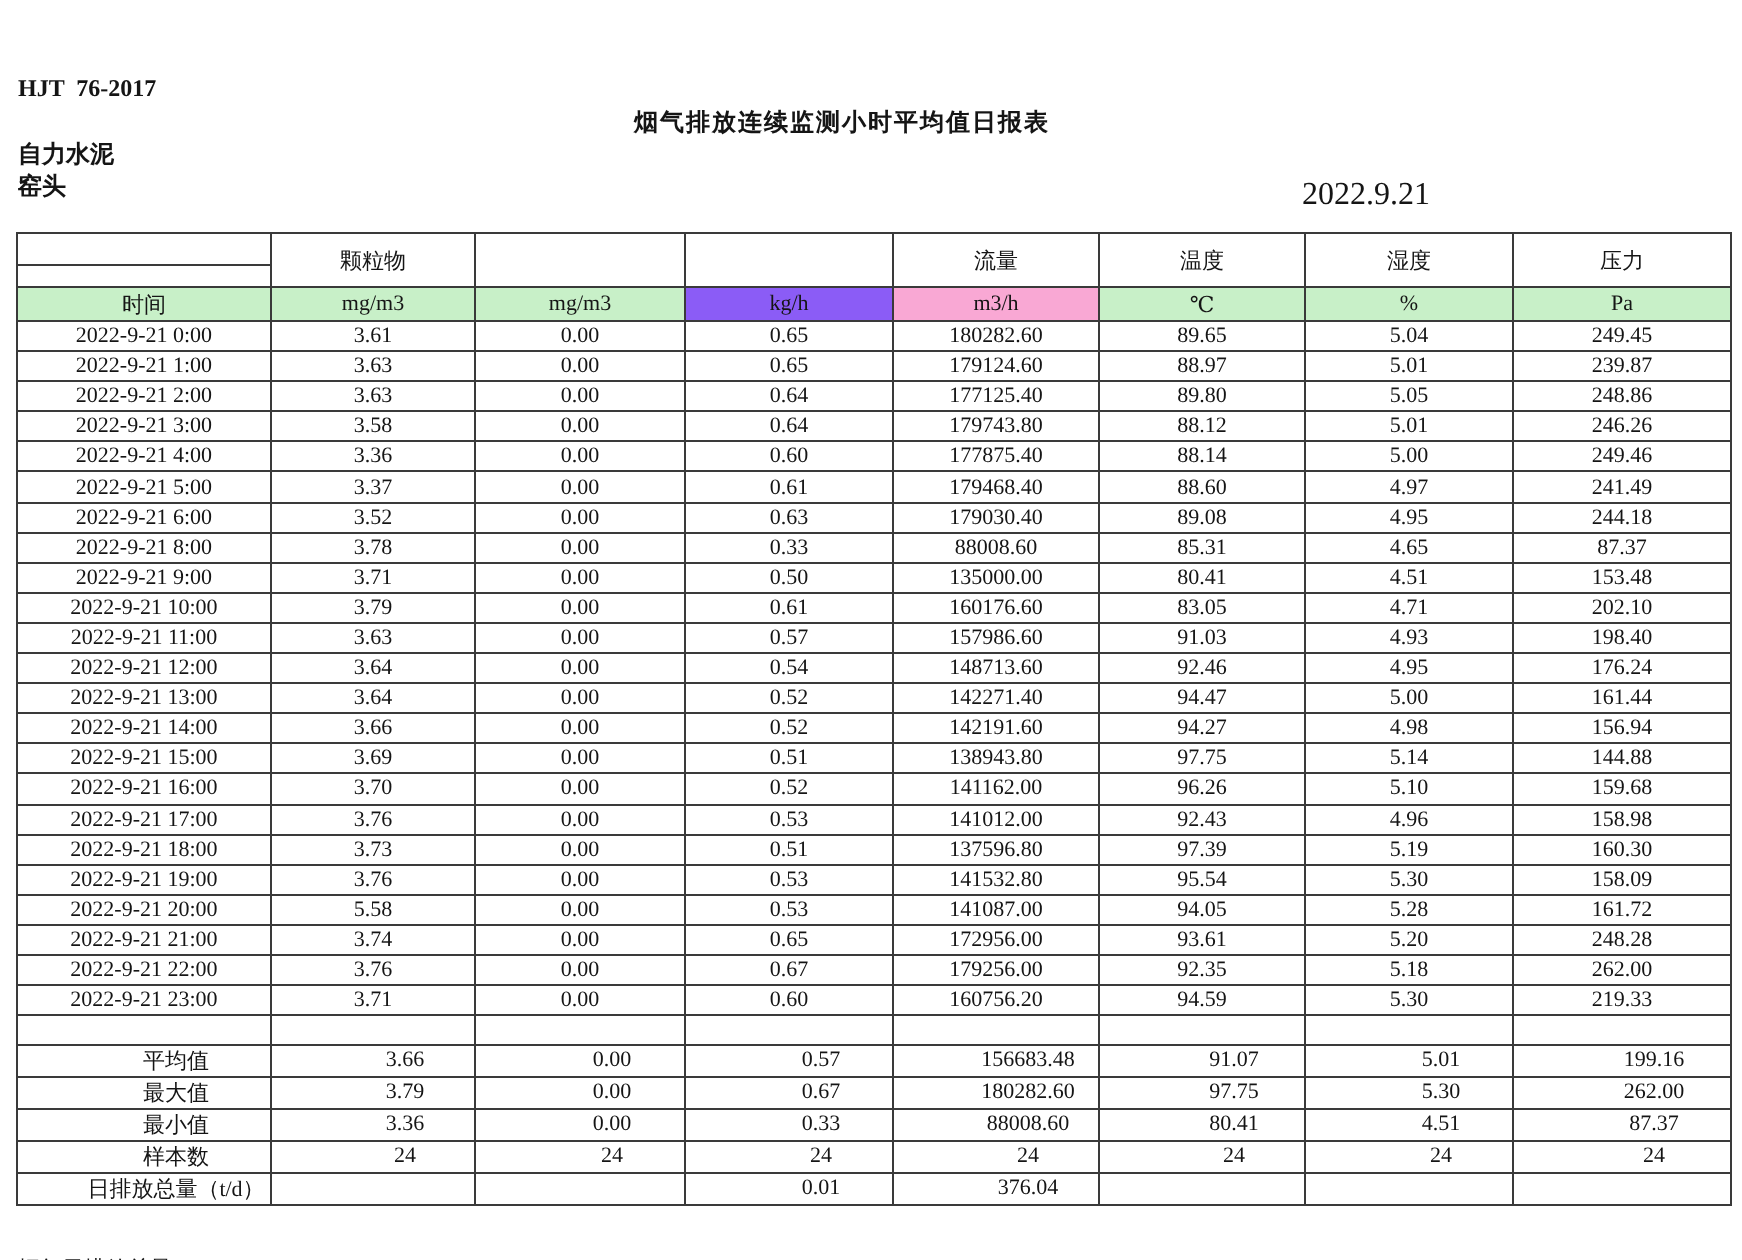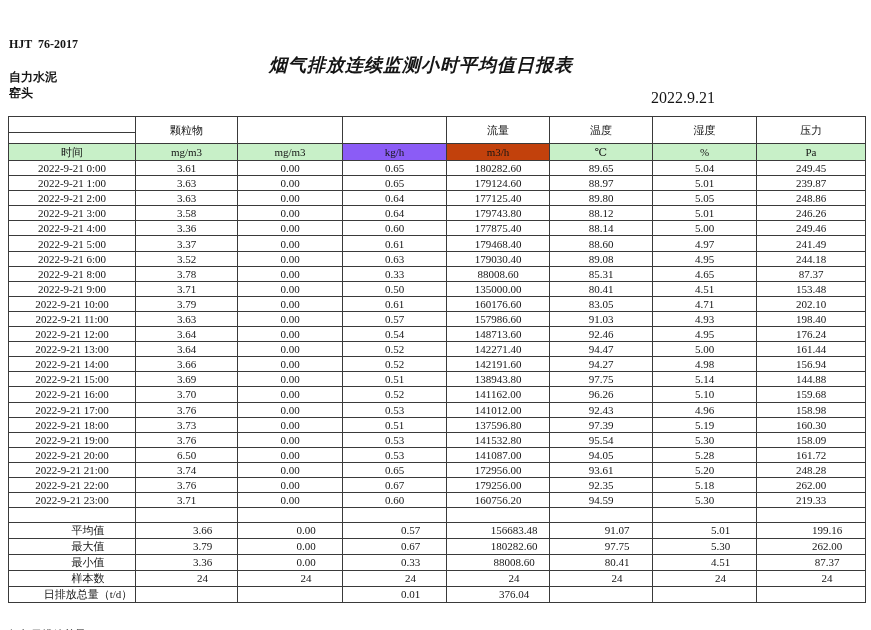--- a/index.html
+++ b/index.html
@@ -1,21 +1,21 @@
 <!DOCTYPE html>
 <html><head>
 <meta charset="utf-8">
 <style>
   html,body{margin:0;padding:0;background:#fff;}
   .page{
     position:relative;width:871px;height:630px;background:#ffffff;
     font-family:"Liberation Serif","DejaVu Serif",serif;color:#151515;overflow:hidden;margin-top:32px;
   }
   .doc-code{position:absolute;left:9px;top:5px;font-size:12px;font-weight:bold;white-space:pre;}
-  .title{position:absolute;left:0;top:21px;width:842px;text-align:center;font-size:18px;font-weight:bold;letter-spacing:1px;font-style:italic;}
+  .title{position:absolute;left:0;top:21px;width:842px;text-align:center;font-size:12px;font-weight:bold;letter-spacing:1px;}
   .company{position:absolute;left:9px;top:37px;font-size:12px;font-weight:bold;}
   .station{position:absolute;left:9px;top:53px;font-size:12px;font-weight:bold;}
   .date{position:absolute;left:651px;top:57px;font-size:16px;}
   table.report{
     position:absolute;left:8px;top:84px;width:857px;
     border-collapse:collapse;table-layout:fixed;font-size:11px;
   }
   table.report th,table.report td{
     border:1px solid #3a3a3a;text-align:center;vertical-align:middle;
     padding:0;font-weight:normal;white-space:nowrap;overflow:hidden;
@@ -67,21 +67,21 @@
         <th>流量</th>
         <th>温度</th>
         <th>湿度</th>
         <th>压力</th>
       </tr>
       <tr class="unit-row">
         <th style="background: rgb(200, 240, 200);">时间</th>
         <th style="background: rgb(200, 240, 200);">mg/m3</th>
         <th style="background: rgb(200, 240, 200);">mg/m3</th>
         <th style="background: #8b5cf6;">kg/h</th>
-        <th style="background: #c2410c; text-align: center;">m3/h</th>
+        <th style="background: #f9a8d4; text-align: center;">m3/h</th>
         <th style="background: rgb(200, 240, 200);">℃</th>
         <th style="background: rgb(200, 240, 200);">%</th>
         <th style="background: rgb(200, 240, 200);">Pa</th>
       </tr>
     </thead>
     <tbody class="data-rows">
         <tr>
           <td>2022-9-21 0:00</td>
           <td>3.61</td>
           <td>0.00</td>
@@ -266,21 +266,21 @@
           <td>3.76</td>
           <td>0.00</td>
           <td>0.53</td>
           <td>141532.80</td>
           <td>95.54</td>
           <td>5.30</td>
           <td>158.09</td>
         </tr>
         <tr>
           <td>2022-9-21 20:00</td>
-          <td>6.50</td>
+          <td>5.58</td>
           <td>0.00</td>
           <td>0.53</td>
           <td>141087.00</td>
           <td>94.05</td>
           <td>5.28</td>
           <td>161.72</td>
         </tr>
         <tr>
           <td>2022-9-21 21:00</td>
           <td>3.74</td>

